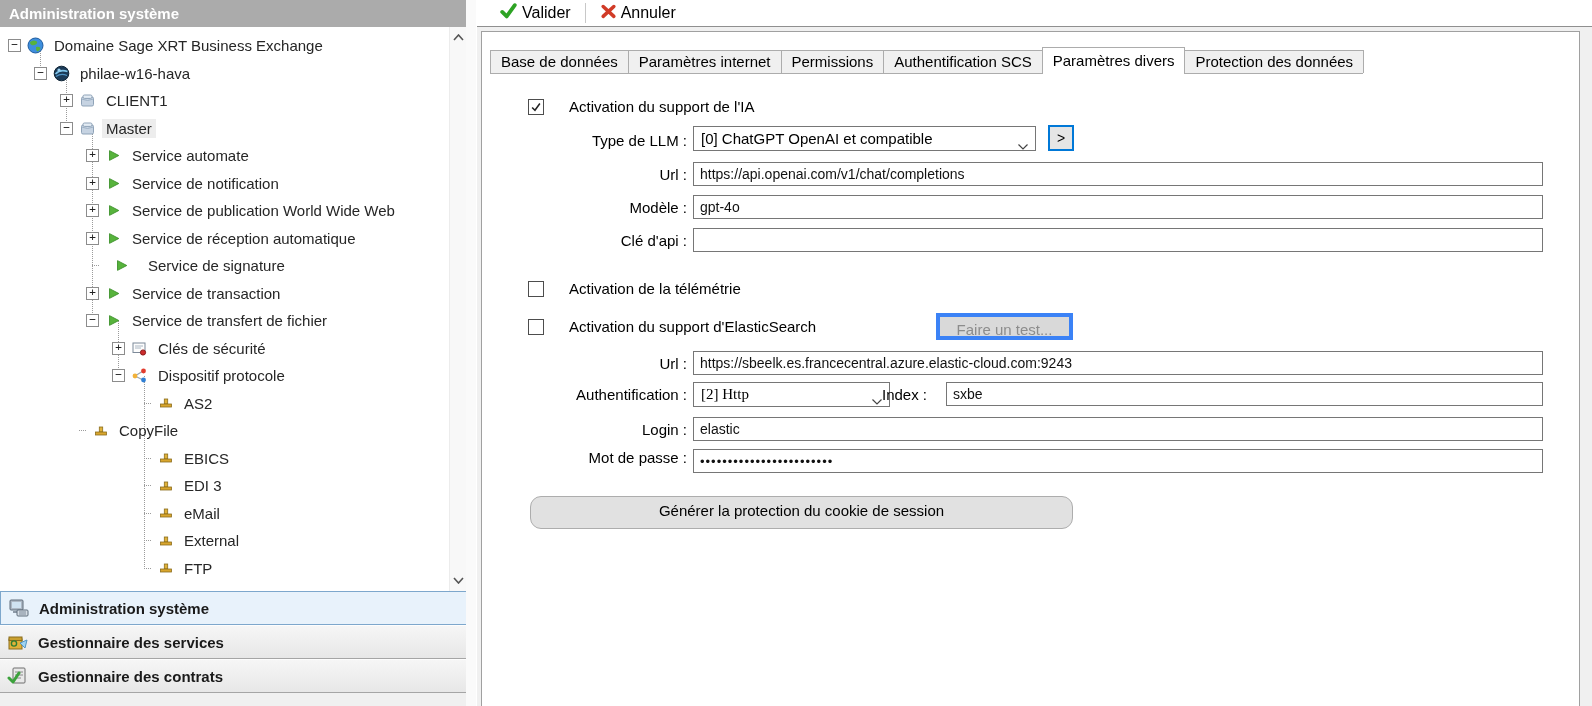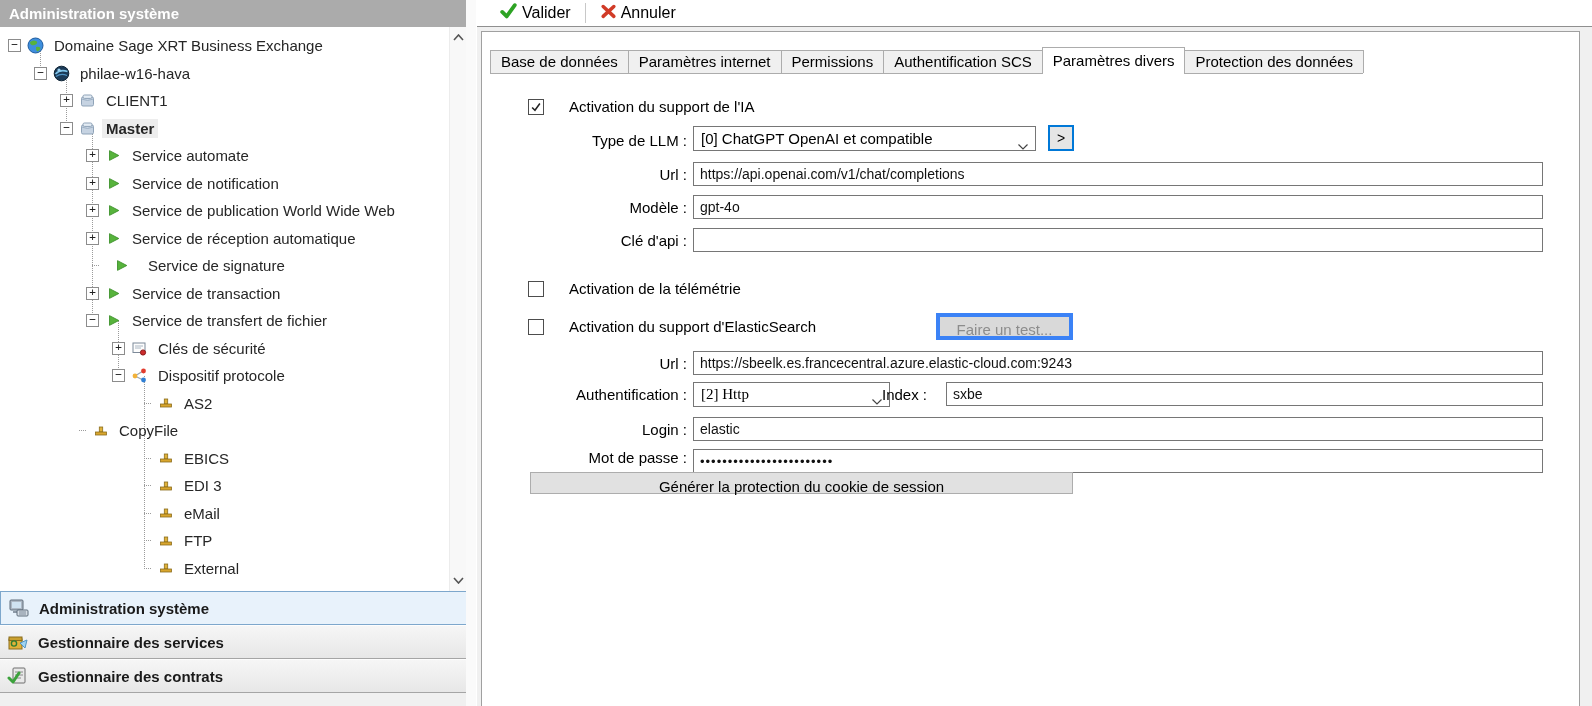--- a/index.html
+++ b/index.html
@@ -15,21 +15,21 @@
 
   .tree-area { position:absolute; left:0; top:27px; width:449px; height:564px; background:#fff; overflow:hidden; }
   .tree-rows { position:absolute; left:0; top:5px; right:0; }
   .tree-row { height:27.5px; display:flex; align-items:center; white-space:nowrap; cursor:default; }
   .expander { flex:none; width:13px; height:13px; border:1px solid #8c8c8c; background:#fff;
               font-size:11px; line-height:10px; text-align:center; color:#222;
               font-family:"DejaVu Sans Mono", monospace; margin-right:6px; }
   .stub { flex:none; width:7px; height:0; border-top:1px dotted #9b9b9b; margin-left:6px; margin-right:6px; }
   .tree-icon { flex:none; width:17px; height:17px; display:inline-flex; align-items:center; justify-content:center; margin-right:6px; }
   .tree-label { font-size:15px; color:#262626; padding:1px 4px; }
-  .tree-label.selected { background:#ededed;font-weight:bold; }
+  .tree-label.selected { background:#ededed; }
   .guide { position:absolute; width:0; border-left:1px dotted #9b9b9b; }
 
   .tree-scrollbar { position:absolute; left:449px; top:27px; width:17px; height:564px; background:#f8f8f8; border-left:1px solid #ececec; }
   .scroll-arrow { position:absolute; left:0; width:17px; height:17px; display:flex; align-items:center; justify-content:center; }
   .scroll-arrow.up { top:2px; } .scroll-arrow.down { bottom:2px; }
 
   .nav { position:absolute; left:0; top:591px; width:475px; height:115px; background:#f0f0f0; }
   .nav-item { width:475px; height:34px; display:flex; align-items:center; gap:9px; padding-left:7px;
               background:linear-gradient(#f6f6f6,#e7e7e7); border-top:1px solid #fdfdfd; border-bottom:1px solid #a5a5a5; cursor:pointer; }
   .nav-item.selected { background:#e8f2fb; border:1px solid #7da7cc; }
@@ -267,31 +267,31 @@
             <span class="tree-label">eMail</span>
           </div>
           <div class="tree-row" style="padding-left: 138px;">
             <div class="stub"></div>
             <span class="tree-icon">
               <svg width="14" height="12" viewBox="0 0 14 12">
                 <rect x="5.3" y="2" width="3.4" height="5" fill="#e0b23a" stroke="#8a6d1d" stroke-width="0.8"></rect>
                 <rect x="1.5" y="7" width="11" height="3" fill="#d9a62e" stroke="#8a6d1d" stroke-width="0.8"></rect>
               </svg>
             </span>
+            <span class="tree-label">External</span>
+          </div>
+          <div class="tree-row" style="padding-left: 138px;">
+            <div class="stub"></div>
+            <span class="tree-icon">
+              <svg width="14" height="12" viewBox="0 0 14 12">
+                <rect x="5.3" y="2" width="3.4" height="5" fill="#e0b23a" stroke="#8a6d1d" stroke-width="0.8"></rect>
+                <rect x="1.5" y="7" width="11" height="3" fill="#d9a62e" stroke="#8a6d1d" stroke-width="0.8"></rect>
+              </svg>
+            </span>
             <span class="tree-label">FTP</span>
-          </div>
-          <div class="tree-row" style="padding-left: 138px;">
-            <div class="stub"></div>
-            <span class="tree-icon">
-              <svg width="14" height="12" viewBox="0 0 14 12">
-                <rect x="5.3" y="2" width="3.4" height="5" fill="#e0b23a" stroke="#8a6d1d" stroke-width="0.8"></rect>
-                <rect x="1.5" y="7" width="11" height="3" fill="#d9a62e" stroke="#8a6d1d" stroke-width="0.8"></rect>
-              </svg>
-            </span>
-            <span class="tree-label">External</span>
           </div>
         </div>
     </div>
 
     <div class="tree-scrollbar">
       <div class="scroll-arrow up">
         <svg width="11" height="7" viewBox="0 0 11 7">
             <polyline points="1,6 5.5,1 10,6" fill="none" stroke="#555" stroke-width="1.6"></polyline>
           </svg>
       </div>
@@ -428,16 +428,16 @@
       </div>
       <div class="fld-label" style="left:300px; top:354px; width:145px;">Index :</div>
       <input class="txt-input" style="left: 464px; top: 350px; width: 597px;" value="sxbe">
 
       <div class="fld-label" style="left:0; top:389px; width:205px;">Login :</div>
       <input class="txt-input" style="left: 211px; top: 385px; width: 850px;" value="elastic">
 
       <div class="fld-label" style="left:0; top:417px; width:205px;">Mot de passe :</div>
       <input class="txt-input pw" style="left: 211px; top: 417px; width: 850px;" value="••••••••••••••••••••••••">
 
-      <div class="btn-normal" style="left:48px; top:440px; width:543px; height:22px; line-height:27px;">Générer la protection du cookie de session</div>
+      <div class="btn-normal" style="left:48px; top:464px; width:543px; height:33px; line-height:27px;border-radius:11px;">Générer la protection du cookie de session</div>
     </div>
   </div>
 </div>
 
 </body></html>

